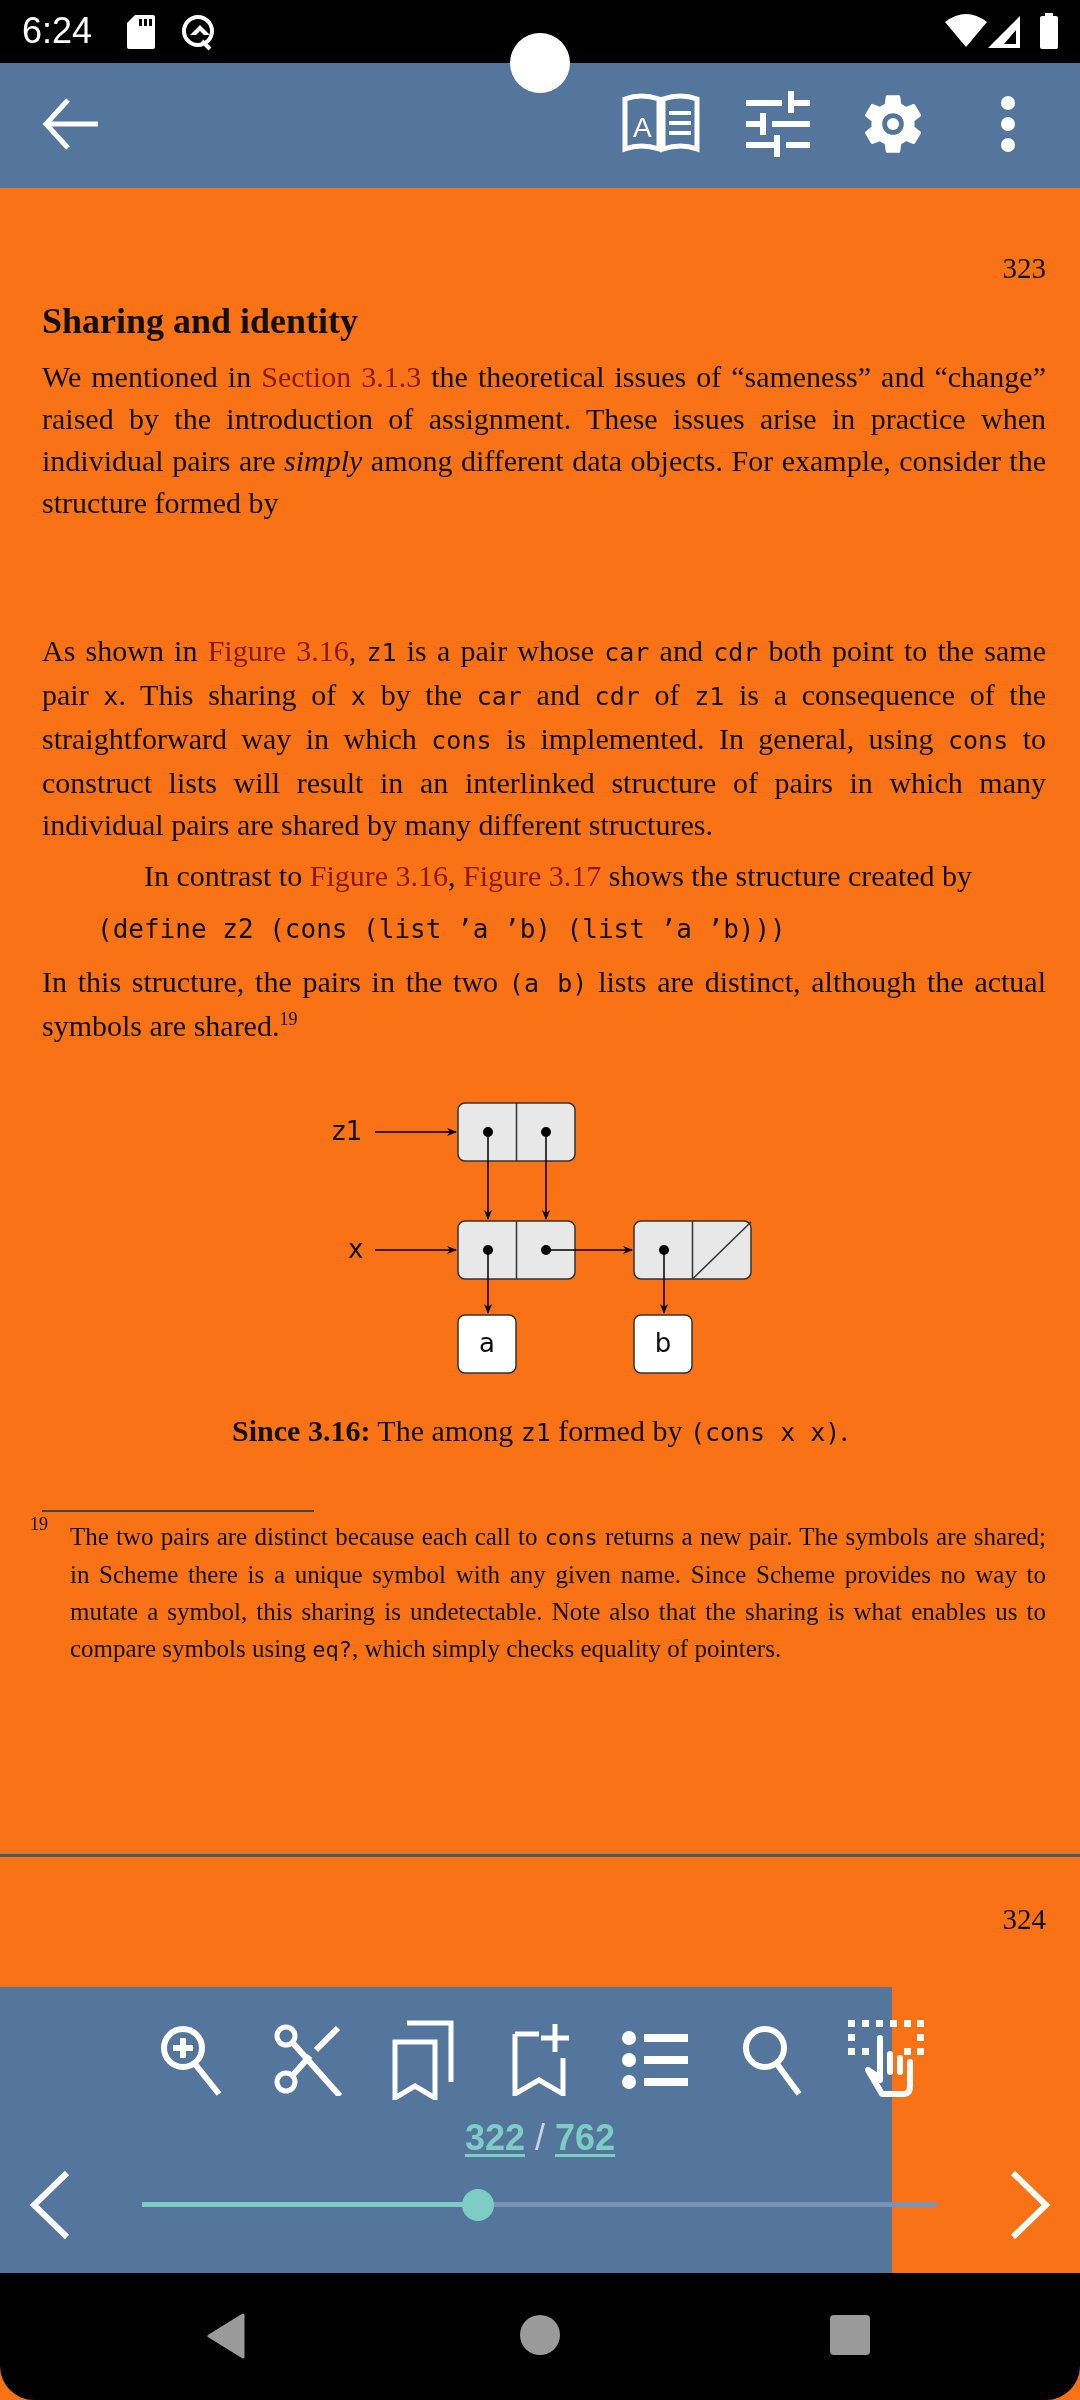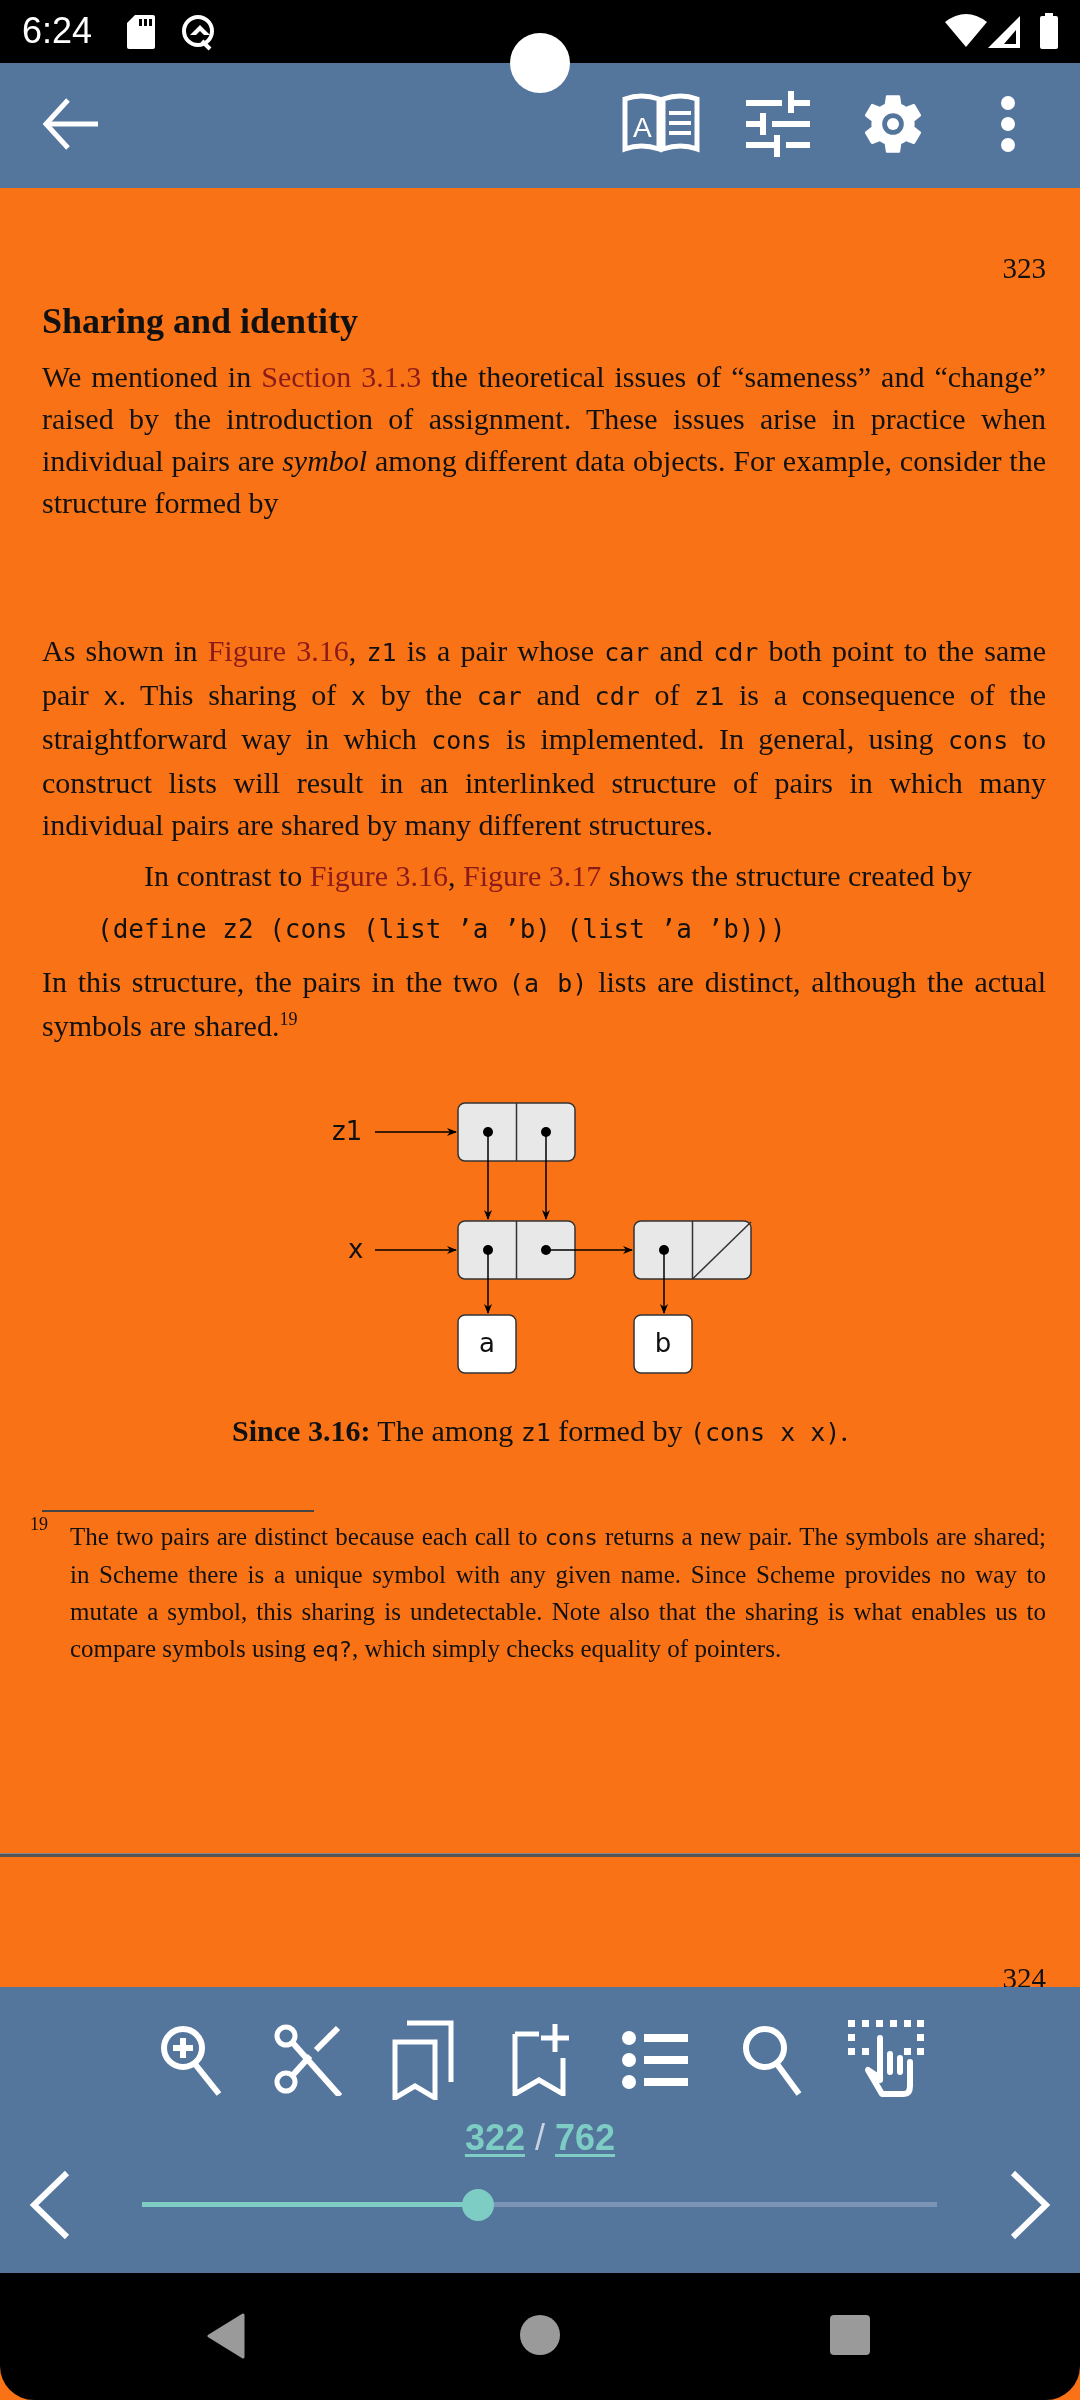--- a/index.html
+++ b/index.html
@@ -26,21 +26,21 @@
     .code { position: absolute; left: 97px; font-family: "DejaVu Sans Mono", monospace; font-size: 26px; line-height: 42px; color: #111; white-space: pre; }
     .sup { font-size: 18px; vertical-align: super; line-height: 0; }
     .caption { position: absolute; left: 0; width: 1080px; text-align: center; font-family: "Liberation Serif", serif; font-size: 30px; color: #111; }
     .caption b { font-weight: bold; }
     .fn-rule { position: absolute; left: 42px; width: 272px; height: 2px; background: #444; }
     .footnote { position: absolute; left: 70px; width: 976px; font-family: "Liberation Serif", serif; font-size: 25px; line-height: 37px; color: #111; text-align: justify; }
     .fn-mark { position: absolute; left: 30px; font-family: "Liberation Serif", serif; font-size: 18px; color: #111; }
     .page-divider { position: absolute; left: 0; width: 1080px; height: 4px; background: #555; border-top: 1px solid #888; }
 
     
-    .bottom-bar { position: absolute; left: 0; top: 1987px; width: 1080px; height: 286px; background: #54759c; text-decoration: underline; }
+    .bottom-bar { position: absolute; left: 0; top: 1987px; width: 892px; height: 286px; background: #54759c; text-decoration: underline; }
     .page-counter { position: absolute; left: 0; top: 130px; width: 1080px; text-align: center; font-family: "Liberation Sans", sans-serif; font-weight: bold; font-size: 36px; color: #7ecdc4; }
     .page-counter .pc-link { text-decoration: underline; text-underline-offset: 4px; }
     .page-counter .pc-sep { color: #c8d2e0; font-weight: normal; margin: 0 10px; }
     .slider { position: absolute; left: 142px; top: 208px; width: 795px; height: 20px; }
     .slider-track { position: absolute; left: 0; top: 7px; width: 795px; height: 5px; background: #7b93b5; }
     .slider-fill { position: absolute; left: 0; top: 7px; height: 5px; background: #7ecdc4; }
     .slider-thumb { position: absolute; top: -6px; width: 32px; height: 32px; border-radius: 50%; background: #7ecdc4; margin-left: -16px; }
 
     
     .nav-bar { position: absolute; left: 0; top: 2273px; width: 1080px; height: 127px; background: #000; border-radius: 0 0 34px 34px; }
@@ -135,21 +135,21 @@
         </svg>
     </span>
   </div>
 </div>
 
 <div class="page-area">
   <div class="page-num" style="top:64px;">323</div>
 
   <div class="heading">Sharing and identity</div>
 
-  <p class="para" style="top:168px;"><span>We mentioned in </span><span class="link">Section 3.1.3</span><span> the theoretical issues of “sameness” and “change” raised by the introduction of assignment.  These issues arise in practice when individual pairs are </span><em>symbol</em><span> among different data objects. For example, consider the structure formed by</span></p>
+  <p class="para" style="top:168px;"><span>We mentioned in </span><span class="link">Section 3.1.3</span><span> the theoretical issues of “sameness” and “change” raised by the introduction of assignment.  These issues arise in practice when individual pairs are </span><em>simply</em><span> among different data objects. For example, consider the structure formed by</span></p>
 
 
   <p class="para" style="top:442px;"><span>As shown in </span><span class="link">Figure 3.16</span><span>, </span><span class="mono">z1</span><span> is a pair whose </span><span class="mono">car</span><span> and </span><span class="mono">cdr</span><span> both point to the same pair </span><span class="mono">x</span><span>.  This sharing of </span><span class="mono">x</span><span> by the </span><span class="mono">car</span><span> and </span><span class="mono">cdr</span><span> of </span><span class="mono">z1</span><span> is a consequence of the straightforward way in which </span><span class="mono">cons</span><span> is implemented.  In general, us­ing </span><span class="mono">cons</span><span> to construct lists will result in an interlinked structure of pairs in which many individual pairs are shared by many different structures.</span></p>
 
   <p class="para" style="top:667px;left:70px;width:976px;text-align:center;"><span>In contrast to </span><span class="link">Figure 3.16</span><span>, </span><span class="link">Figure 3.17</span><span> shows the structure created by</span></p>
 
   <div class="code" style="top:720px;">(define z2 (cons (list ’a ’b) (list ’a ’b)))</div>
 
   <p class="para" style="top:773px;"><span>In this structure, the pairs in the two </span><span class="mono">(a b)</span><span> lists are distinct, although the actual symbols are shared.</span><span class="sup">19</span></p>
 
@@ -194,21 +194,21 @@
   </div>
 
   <div class="caption" style="top:1226px;"><b>Since 3.16:</b><span> The among </span><span class="mono">z1</span><span> formed by </span><span class="mono">(cons x x)</span><span>.</span></div>
 
   <div class="fn-rule" style="top:1322px;"></div>
   <span class="fn-mark" style="top:1326px;">19</span>
   <p class="footnote" style="top:1330px;"><span>The two pairs are distinct because each call to </span><span class="mono" style="font-size:22px;">cons</span><span> returns a new pair. The symbols are shared; in Scheme there is a unique symbol with any given name. Since Scheme provides no way to mutate a symbol, this sharing is undetectable.  Note also that the sharing is what enables us to compare symbols using </span><span class="mono" style="font-size:22px;">eq?</span><span>, which simply checks equality of pointers.</span></p>
 
   <div class="page-divider" style="top:1665px;"></div>
 
-  <div class="page-num" style="top:1774px;">324</div>
+  <div class="page-num" style="top:1715px;">324</div>
 </div>
 
 <div class="bottom-bar">
   <div class="icon-btn" style="left:152px;top:35px;width:80px;height:80px;">
     <span>
       <svg width="66" height="72" viewBox="0 0 66 72">
           <circle cx="24" cy="24" r="19" fill="none" stroke="#fff" stroke-width="6"></circle>
           <path d="M24 14 V34 M14 24 H34" stroke="#fff" stroke-width="6"></path>
           <path d="M36 40 L60 70" stroke="#fff" stroke-width="6"></path>
         </svg>

